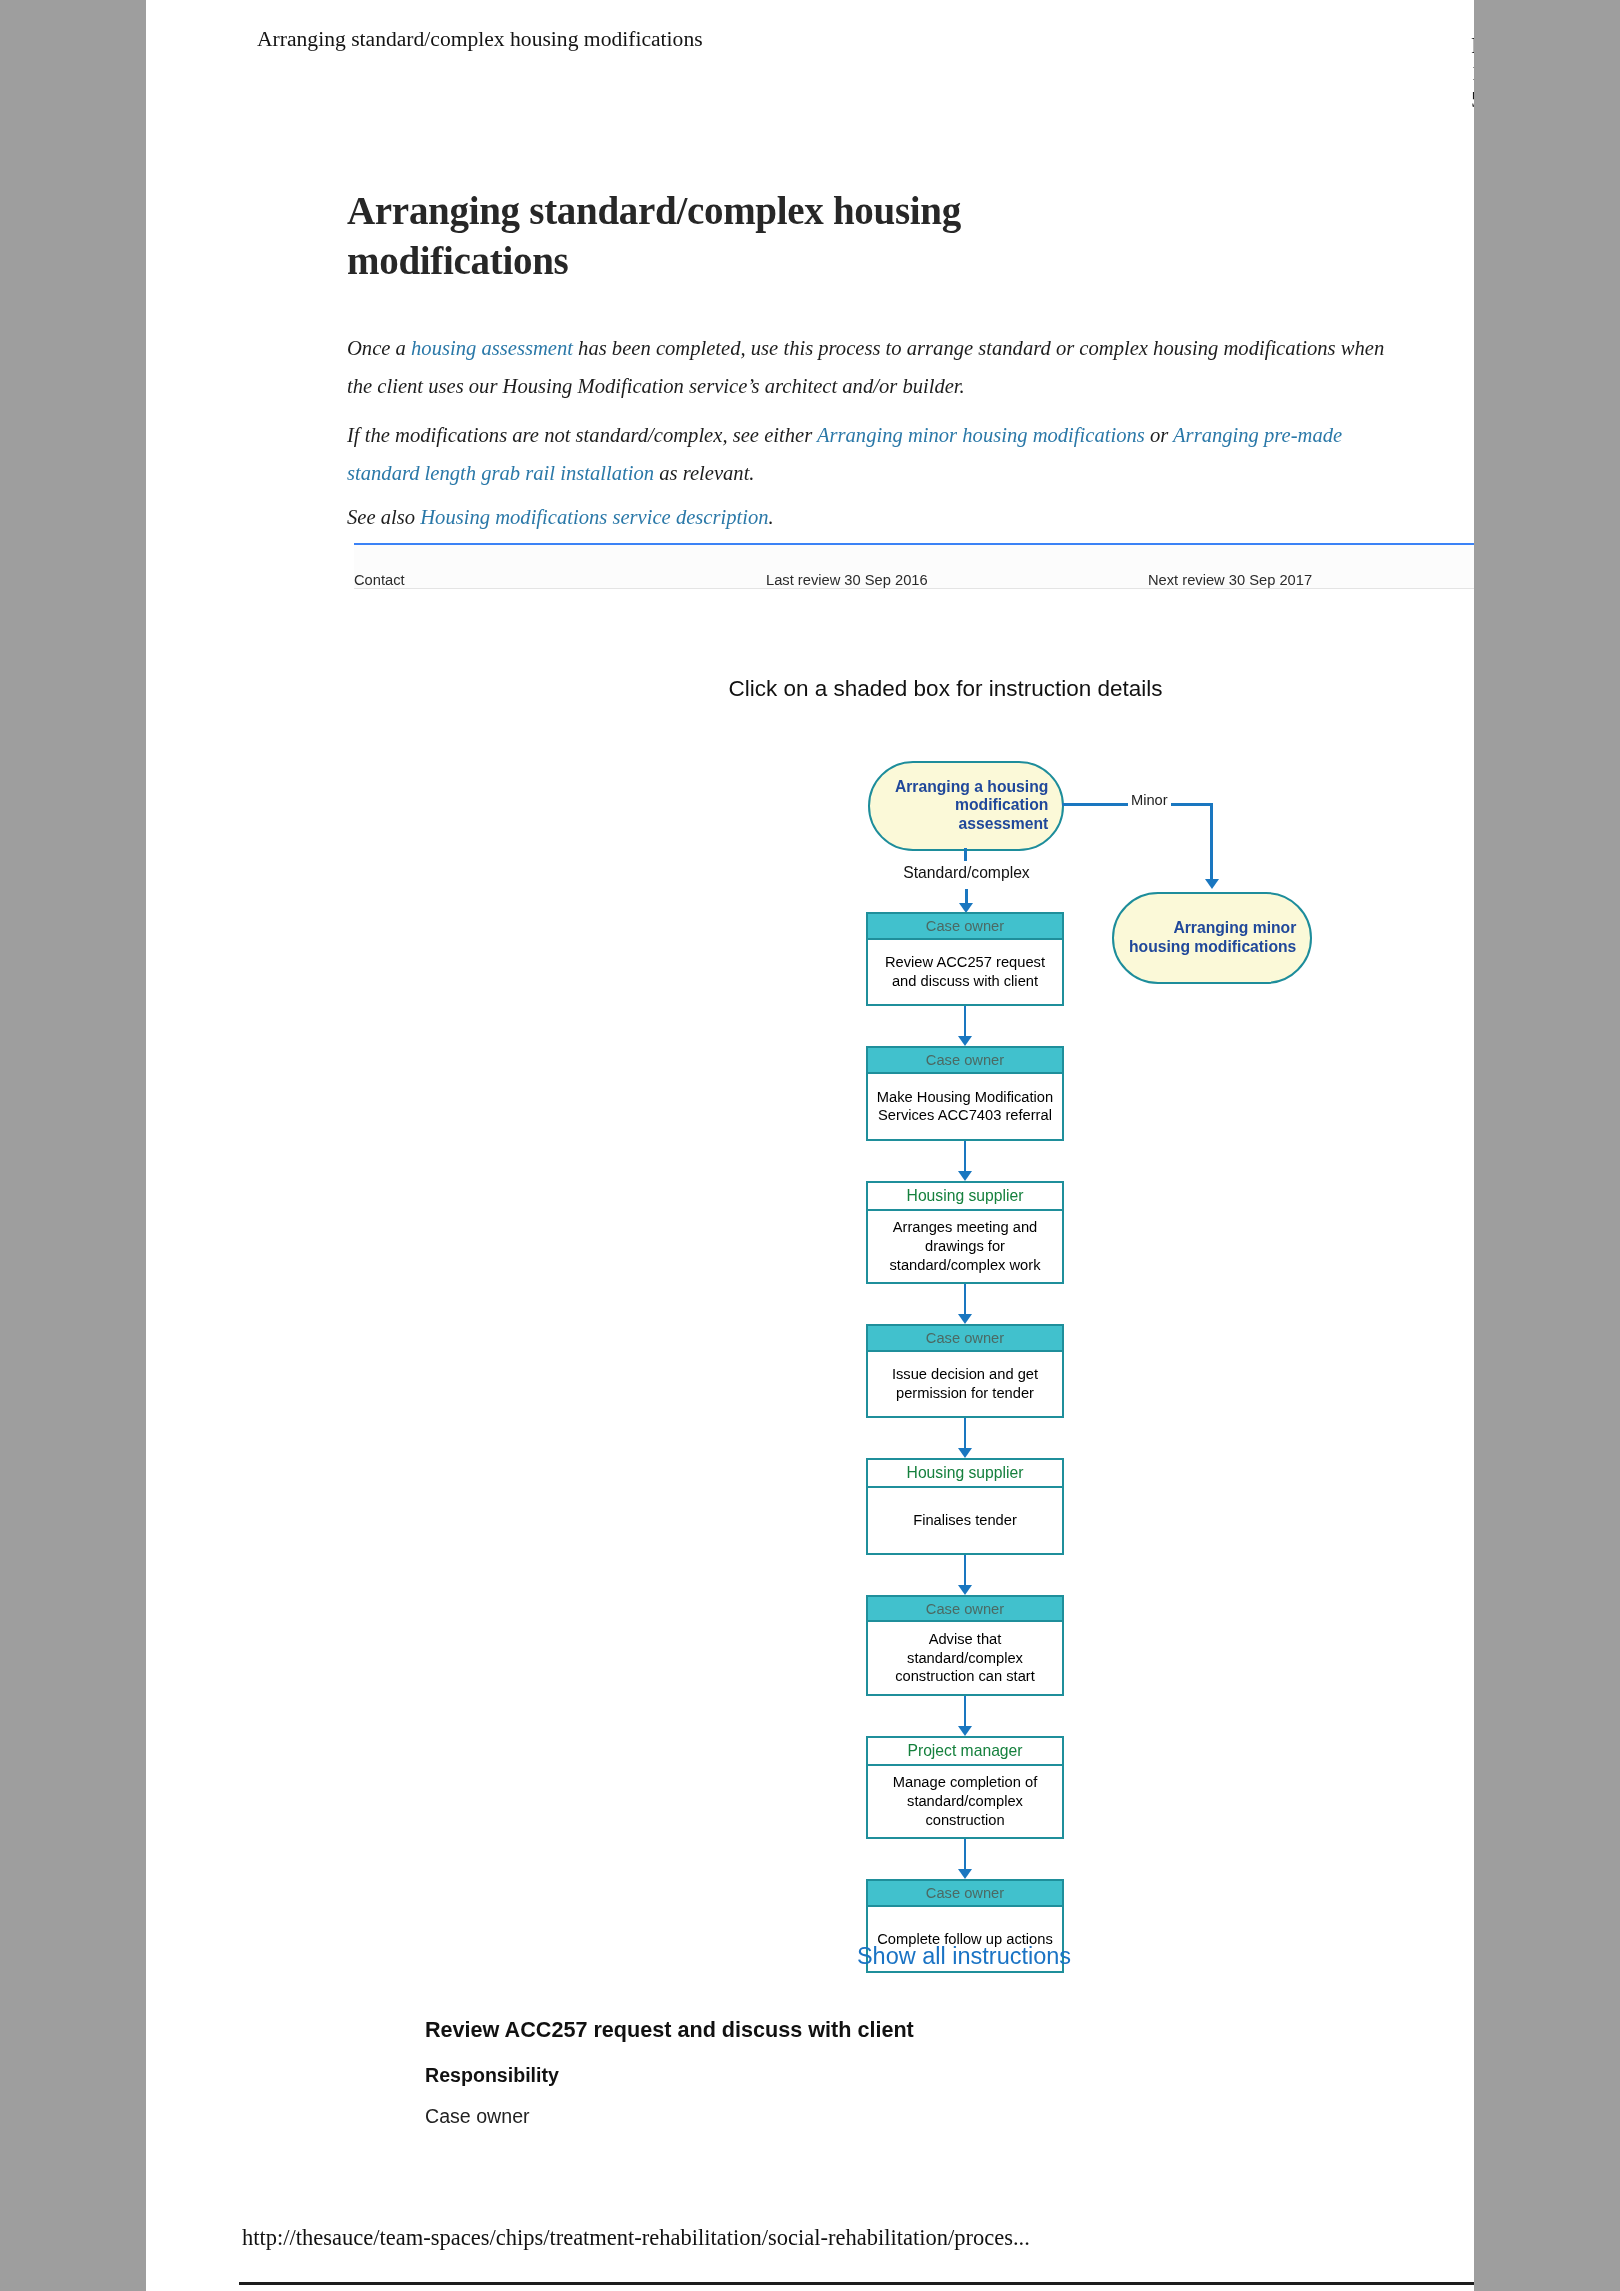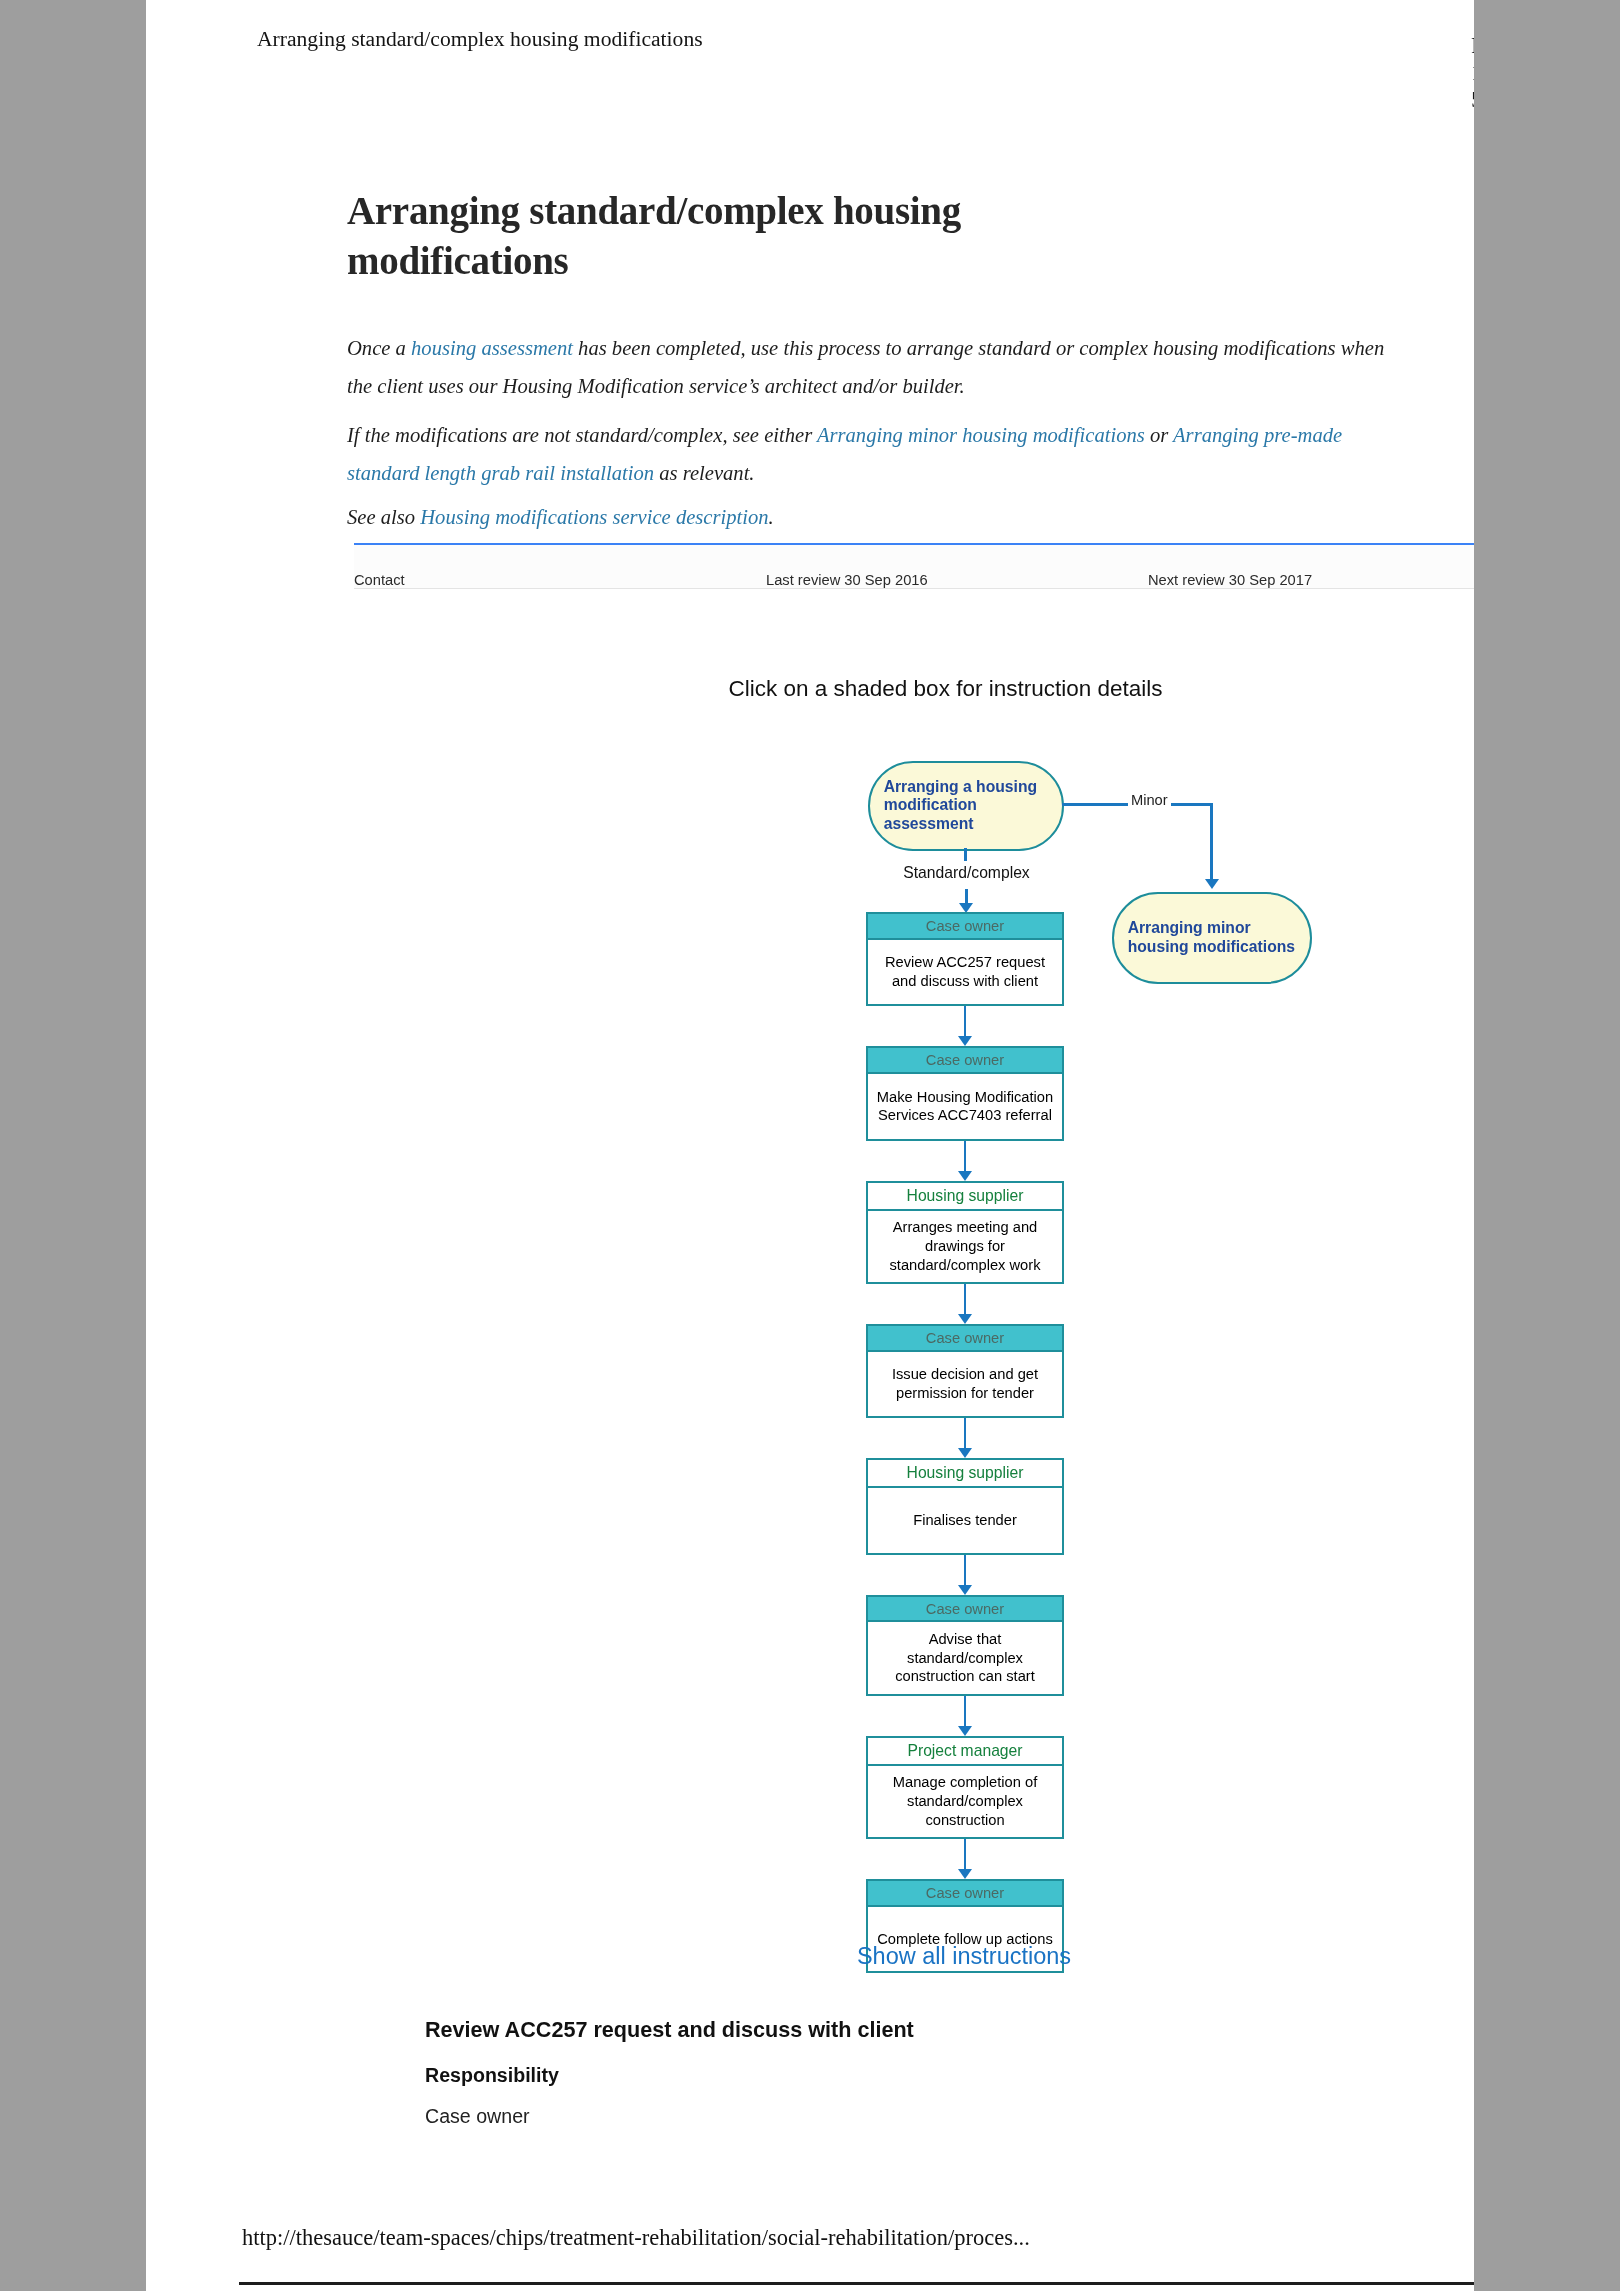--- a/index.html
+++ b/index.html
@@ -37,21 +37,21 @@
   .meta-cell1 { width:412px; } .meta-cell2 { width:382px; }
 
   .flow-caption { position:absolute; left:192px; top:676px; width:1215px;
     text-align:center; font-size:22.5px; color:#111; }
 
   
   .flowchart { position:absolute; left:0; top:745px; width:1620px; height:1274px; }
 
   .stadium { position:absolute; box-sizing:border-box; border:2.9px solid #1d8d9b;
     border-radius:47px; background:#fbf9d8; display:flex; align-items:center;
-    justify-content:center; text-align:left; font-weight:700; font-size:15.7px;
+    justify-content:center; text-align:right; font-weight:700; font-size:15.7px;
     line-height:18.6px; color:#20489a; padding:5.9px 13.7px; cursor:pointer; }
   .stadium.start { left:722px; top:15.7px; width:196px; height:90px; }
   .stadium.minor { left:966px; top:147px; width:200px; height:92px; }
 
   .hline { position:absolute; left:916px; top:58px; width:150px; height:2.9px; background:#1a77c0; }
   .minor-label { position:absolute; left:982px; top:47px; background:#fff;
     padding:0 2.9px; font-size:14.7px; color:#222; }
   .vline { position:absolute; left:1064px; top:58px; width:2.9px; height:78px; background:#1a77c0; }
   .vhead { position:absolute; left:1059px; top:134px; width:0; height:0;
     border-left:7.8px solid transparent; border-right:7.8px solid transparent;

